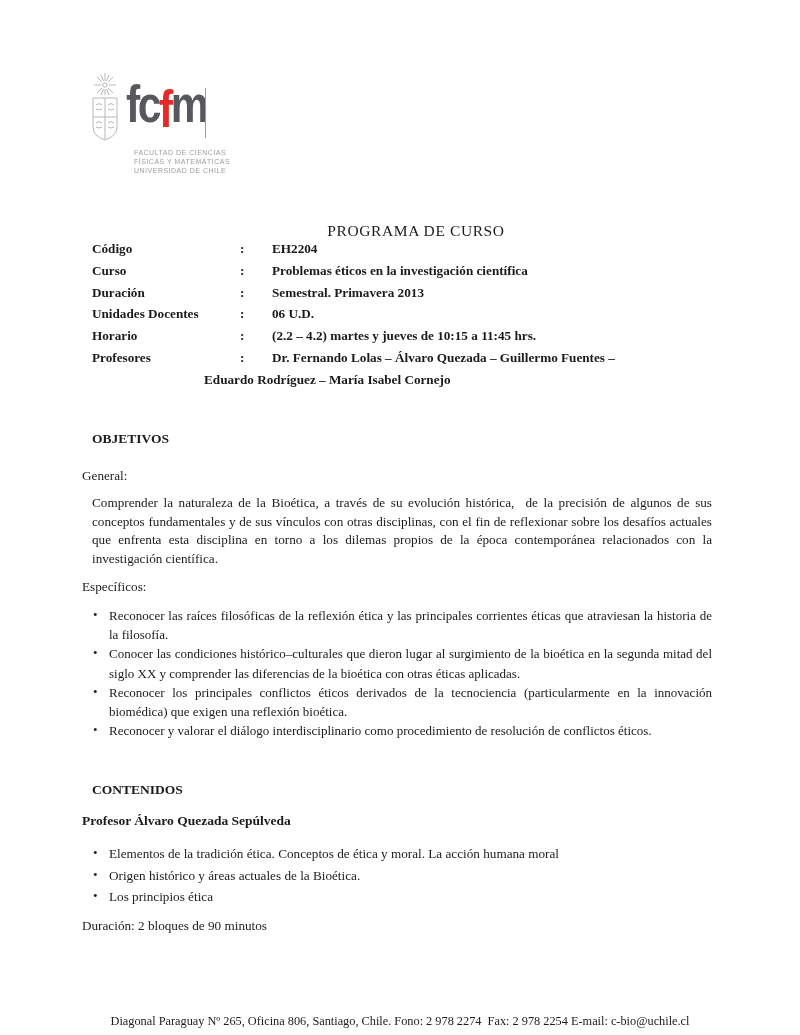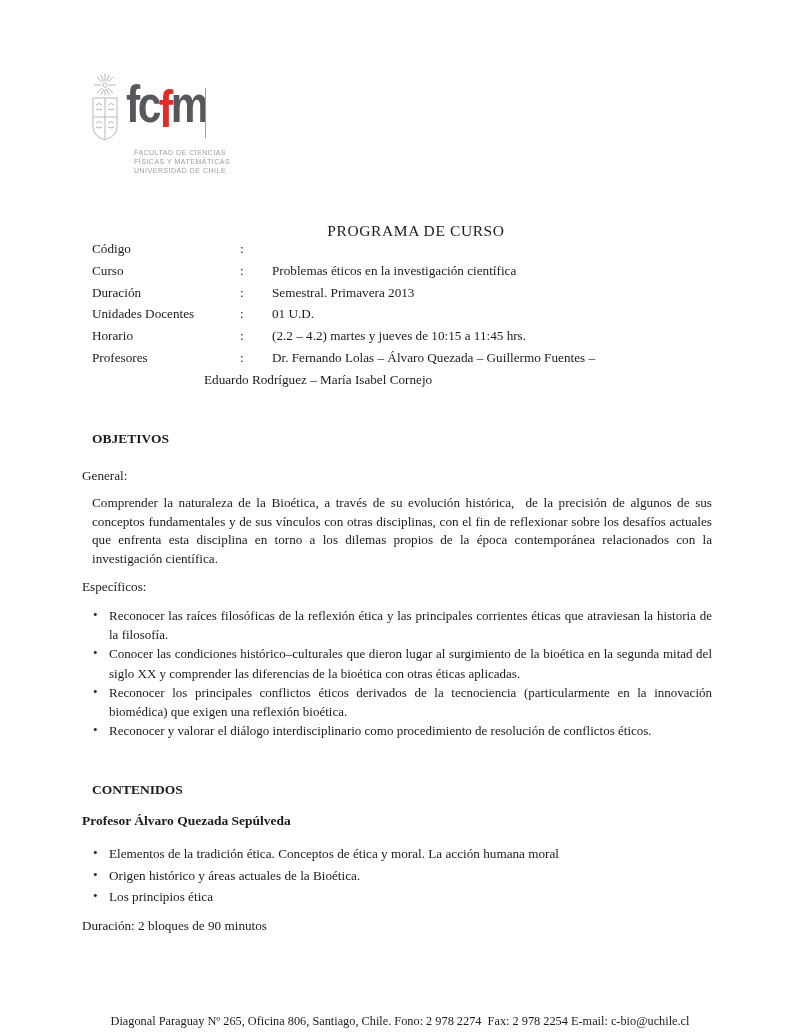--- a/index.html
+++ b/index.html
@@ -39,21 +39,21 @@
   }
 
   
   .doc-title {
     position:absolute; left:0; top:206px; width:800px;
     margin:16px; text-align:center;
     font-size:15.5px; font-weight:normal; letter-spacing:0.6px;
   }
 
   
-  .info { position:absolute; left:92px; top:238px; width:640px; font-size:13.2px; }
+  .info { position:absolute; left:92px; top:238px; width:640px; font-size:13.2px;font-weight:bold; }
   .info-row { display:grid; grid-template-columns:148px 32px auto; line-height:21.8px; }
   .info-cont { margin-left:112px; line-height:21.8px; }
 
   
   .sec-heading { position:absolute; left:92px; margin:0; font-size:13.5px; font-weight:bold;text-align:right; }
   .plain-line { position:absolute; left:82px; font-size:13.2px; }
   .paragraph {
     position:absolute; left:92px; width:620px;
     font-size:13.2px; line-height:18.6px;
     text-align:justify; white-space:pre-wrap;
@@ -108,35 +108,36 @@
     </div>
     <div class="logo-divider"></div>
   </header>
 
   <h1 class="doc-title">PROGRAMA DE CURSO</h1>
 
   <section class="info">
     <div class="info-row">
       <span>Código</span>
       <span>:</span>
+      <span>EH2204</span>
     </div>
     <div class="info-row">
       <span>Curso</span>
       <span>:</span>
       <span>Problemas éticos en la investigación científica</span>
     </div>
     <div class="info-row">
       <span>Duración</span>
       <span>:</span>
       <span>Semestral. Primavera 2013</span>
     </div>
     <div class="info-row">
       <span>Unidades Docentes</span>
       <span>:</span>
-      <span>01 U.D.</span>
+      <span>06 U.D.</span>
     </div>
     <div class="info-row">
       <span>Horario</span>
       <span>:</span>
       <span>(2.2 – 4.2) martes y jueves de 10:15 a 11:45 hrs.</span>
     </div>
     <div class="info-row">
       <span>Profesores</span>
       <span>:</span>
       <span>Dr. Fernando Lolas – Álvaro Quezada – Guillermo Fuentes –</span>

